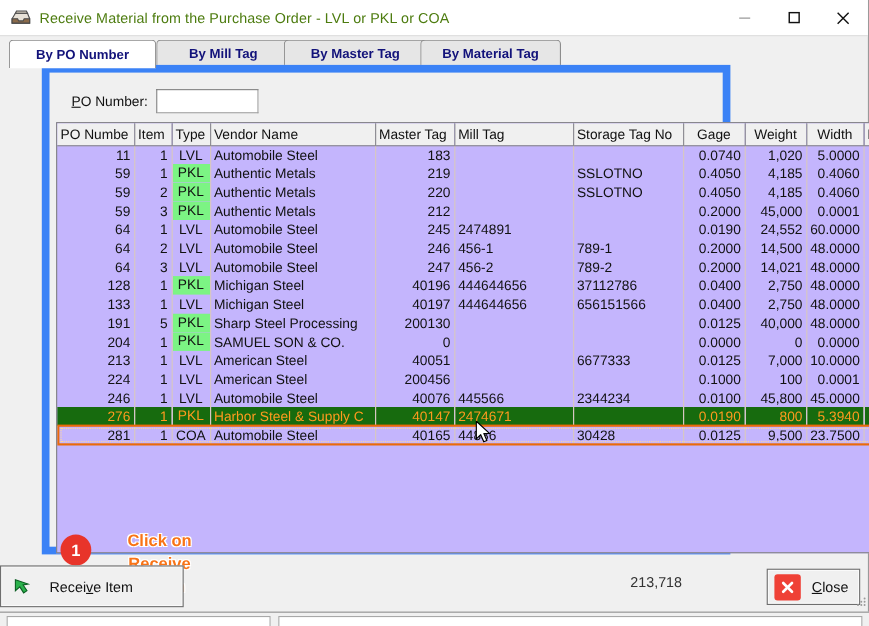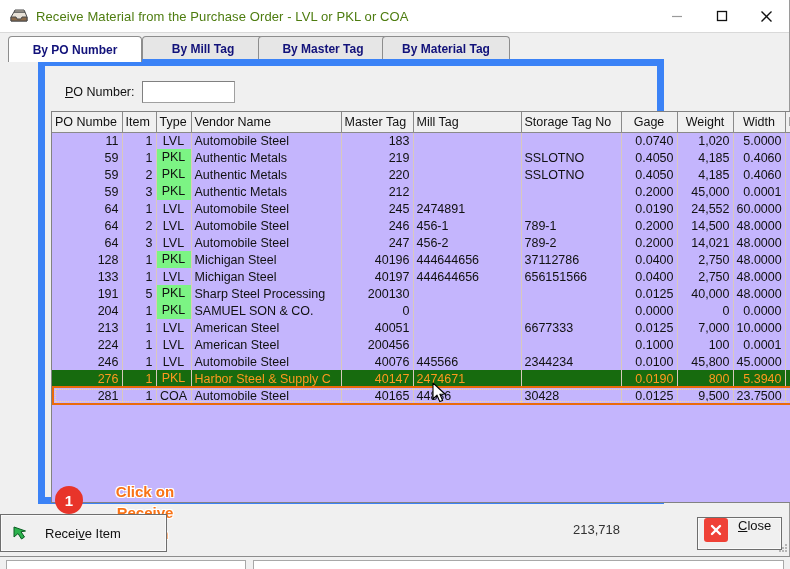--- a/index.html
+++ b/index.html
@@ -224,21 +224,21 @@
     position: absolute; left: 560px; top: 18px;
     font-size: 13px; color: #333;
     text-align: right; width: 60px;
   }
   #close-btn {
     position: absolute; left: 697px; top: 13px;
     width: 85px; height: 33px;
     background: #f0f0f0;
     border: 1px solid #6e6e6e;
     box-shadow: inset 0 0 0 1px #fafafa;
-    display: flex; align-items: flex-start;
+    display: flex; align-items: center;
     font-size: 13px; color: #111;
   }
   #close-icon {
     margin-left: 6px;
     width: 24px; height: 24px;
     background: #ef4136;
     border-radius: 3px;
     display: flex; align-items: center; justify-content: center;
     flex: none;
   }

